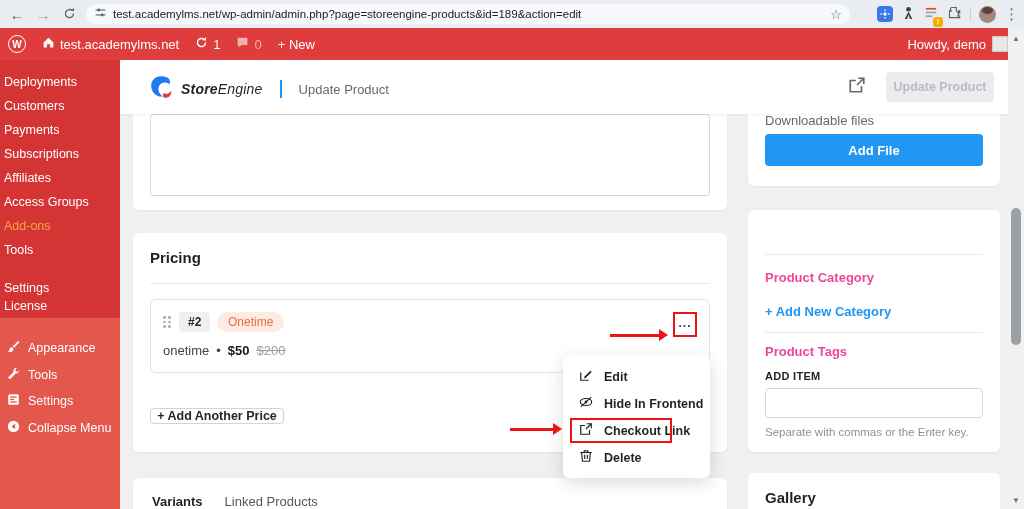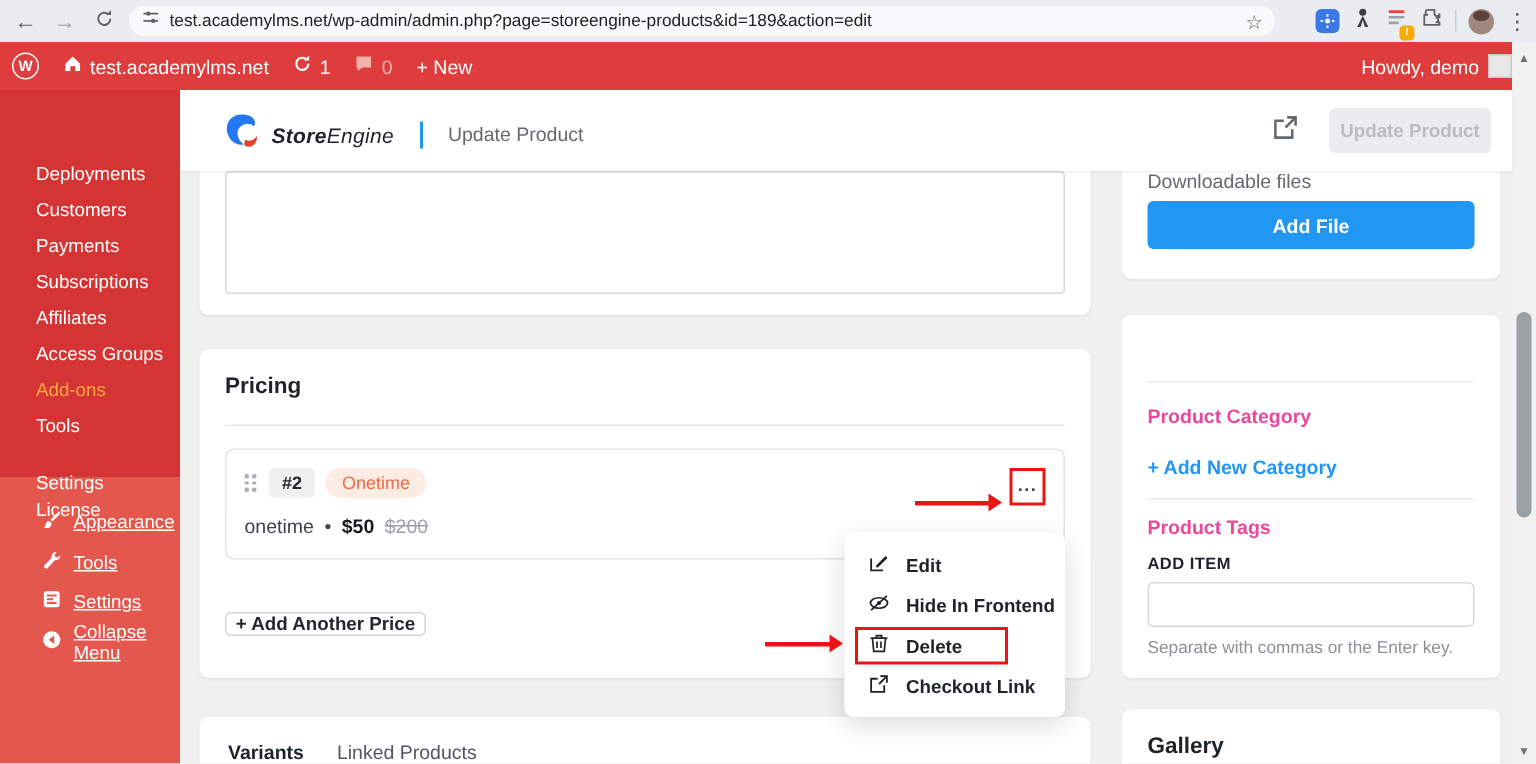--- a/index.html
+++ b/index.html
@@ -24,24 +24,24 @@
   .adminbar { position:absolute; left:0; top:28px; width:1024px; height:32px; background:#df3d3d; display:flex; align-items:center; color:#fff; font-size:13px; }
   .ab-item { display:flex; align-items:center; gap:5px; padding:0 8px; height:32px; cursor:pointer; }
   .wp-circle { width:18px; height:18px; border:1.5px solid #fff; border-radius:50%; font-size:10px; font-weight:bold; display:flex; align-items:center; justify-content:center; }
   .muted-count { color:#f2b1ab; }
   .howdy { position:absolute; right:16px; top:0; height:32px; display:flex; align-items:center; gap:6px; }
   .howdy-av { width:16px; height:16px; background:#e8e8e8; border:1px solid #c9c9c9; }
 
   
   .sidebar { position:absolute; left:0; top:60px; width:120px; height:449px; background:#e4574c; }
   .side-dark { position:absolute; left:0; top:0; width:120px; height:258px; background:#d43434; }
-  .side-item { position:absolute; left:0; width:136px; height:24px; line-height:24px; padding-left:24px; font-size:12.5px; color:#fff; cursor:pointer;margin-top:34px; }
+  .side-item { position:absolute; left:0; width:136px; height:24px; line-height:24px; padding-left:4px; font-size:12.5px; color:#fff; cursor:pointer; }
   .side-item .chev { position:absolute; right:12px; top:0; font-size:13px; color:#f3bdb8; }
   .side-item.hl { color:#f5a93d; }
-  .side-bottom-item { position:absolute; left:0; width:120px; height:26px; display:flex; align-items:center; gap:8px; padding-left:28px; font-size:12.5px; color:#fff; cursor:pointer;text-decoration:underline; }
+  .side-bottom-item { position:absolute; left:0; width:120px; height:26px; display:flex; align-items:center; gap:8px; padding-left:7px; font-size:12.5px; color:#fff; cursor:pointer; }
 
   
   .content-bg { position:absolute; left:120px; top:60px; width:888px; height:449px; background:#f0f0f1; }
   .se-header { position:absolute; left:120px; top:60px; width:888px; height:54px; background:#fff; box-shadow:0 1px 2px rgba(0,0,0,.06); z-index:5; }
   .brand { position:absolute; left:28px; top:14px; display:flex; align-items:center; gap:7px; }
   .brand-name { font-size:14px; color:#1d2327; letter-spacing:.2px;font-style:italic; }
   .brand-name b { font-weight:700; }
   .brand-sep { width:2px; height:18px; background:#2196f3; margin:0 10px; }
   .page-title { font-size:13px; color:#646970; }
   .hdr-right { position:absolute; right:14px; top:12px; display:flex; align-items:center; gap:20px; }
@@ -278,36 +278,36 @@
   </div>
   <div class="dd-item">
     <span><svg width="14" height="14" viewBox="0 0 16 16" fill="none" stroke="#1d2327" stroke-width="1.3">
           <ellipse cx="8" cy="8" rx="6.5" ry="4"></ellipse>
           <circle cx="8" cy="8" r="1.6" fill="#1d2327" stroke="none"></circle>
           <line x1="2" y1="13.5" x2="14" y2="2.5"></line>
         </svg></span>
     <span>Hide In Frontend</span>
   </div>
   <div class="dd-item">
+    <span><svg width="14" height="14" viewBox="0 0 16 16" fill="none" stroke="#1d2327" stroke-width="1.4">
+          <path d="M12 9v5H2V4h5"></path>
+          <path d="M9 2h5v5"></path>
+          <line x1="14" y1="2" x2="8" y2="8"></line>
+        </svg></span>
+    <span>Checkout Link</span>
+  </div>
+  <div class="dd-item">
     <span><svg width="14" height="14" viewBox="0 0 16 16" fill="none" stroke="#1d2327" stroke-width="1.3">
           <path d="M3 4h10l-1 10H4Z"></path>
           <line x1="1.5" y1="4" x2="14.5" y2="4"></line>
           <path d="M6 4V2h4v2"></path>
           <line x1="6.5" y1="6.5" x2="6.5" y2="11.5"></line>
           <line x1="9.5" y1="6.5" x2="9.5" y2="11.5"></line>
         </svg></span>
     <span>Delete</span>
-  </div>
-  <div class="dd-item">
-    <span><svg width="14" height="14" viewBox="0 0 16 16" fill="none" stroke="#1d2327" stroke-width="1.4">
-          <path d="M12 9v5H2V4h5"></path>
-          <path d="M9 2h5v5"></path>
-          <line x1="14" y1="2" x2="8" y2="8"></line>
-        </svg></span>
-    <span>Checkout Link</span>
   </div>
   <div class="dd-hl"></div>
 </div>
 
 <div class="arrow" style="left:610px; top:334px; width:50px;"></div>
 <div class="arrow" style="left:510px; top:428px; width:44px;"></div>
 
 <div class="card" style="left:133px; top:478px; width:594px; height:40px; border-radius:6px 6px 0 0;">
   <div style="position:absolute; left:19px; top:16px; display:flex; gap:22px;">
     <span class="tab-b" style="font-weight:700; color:#1d2327;">Variants</span>

